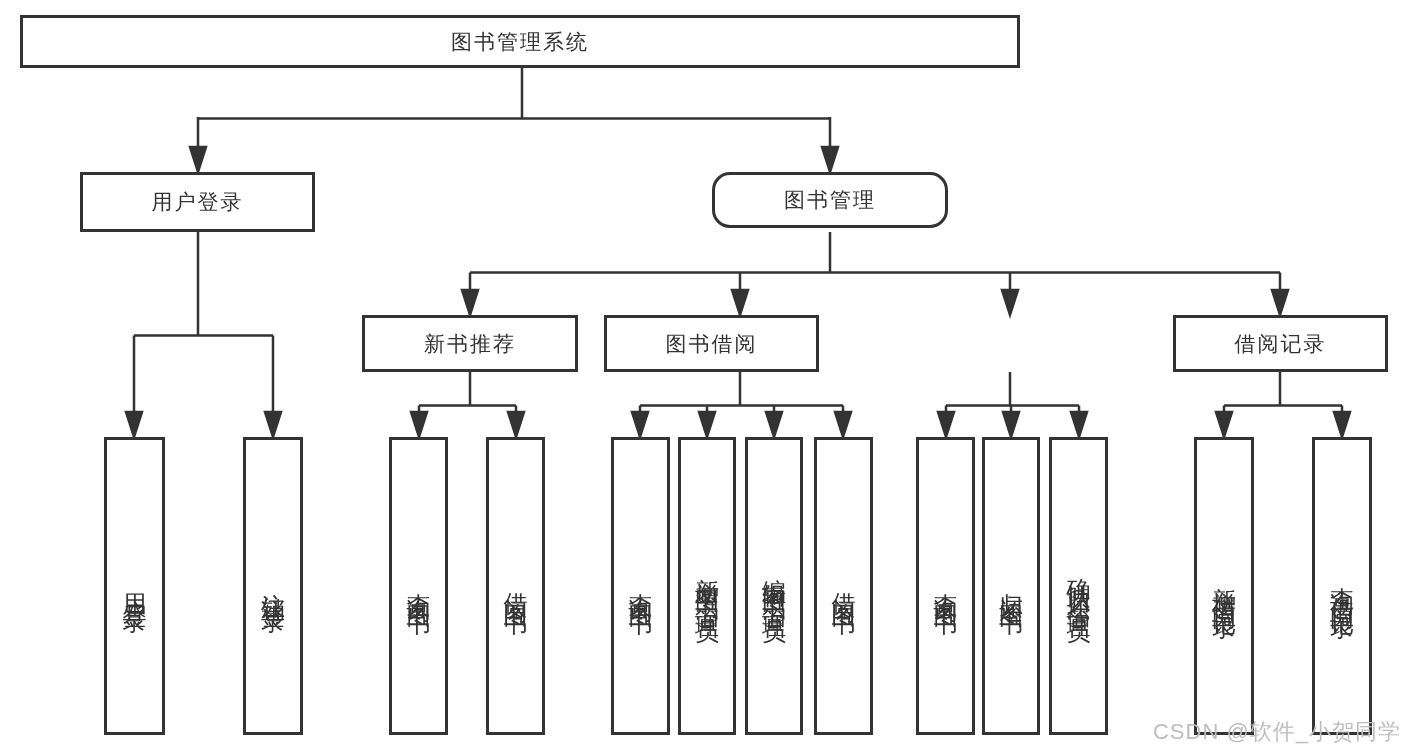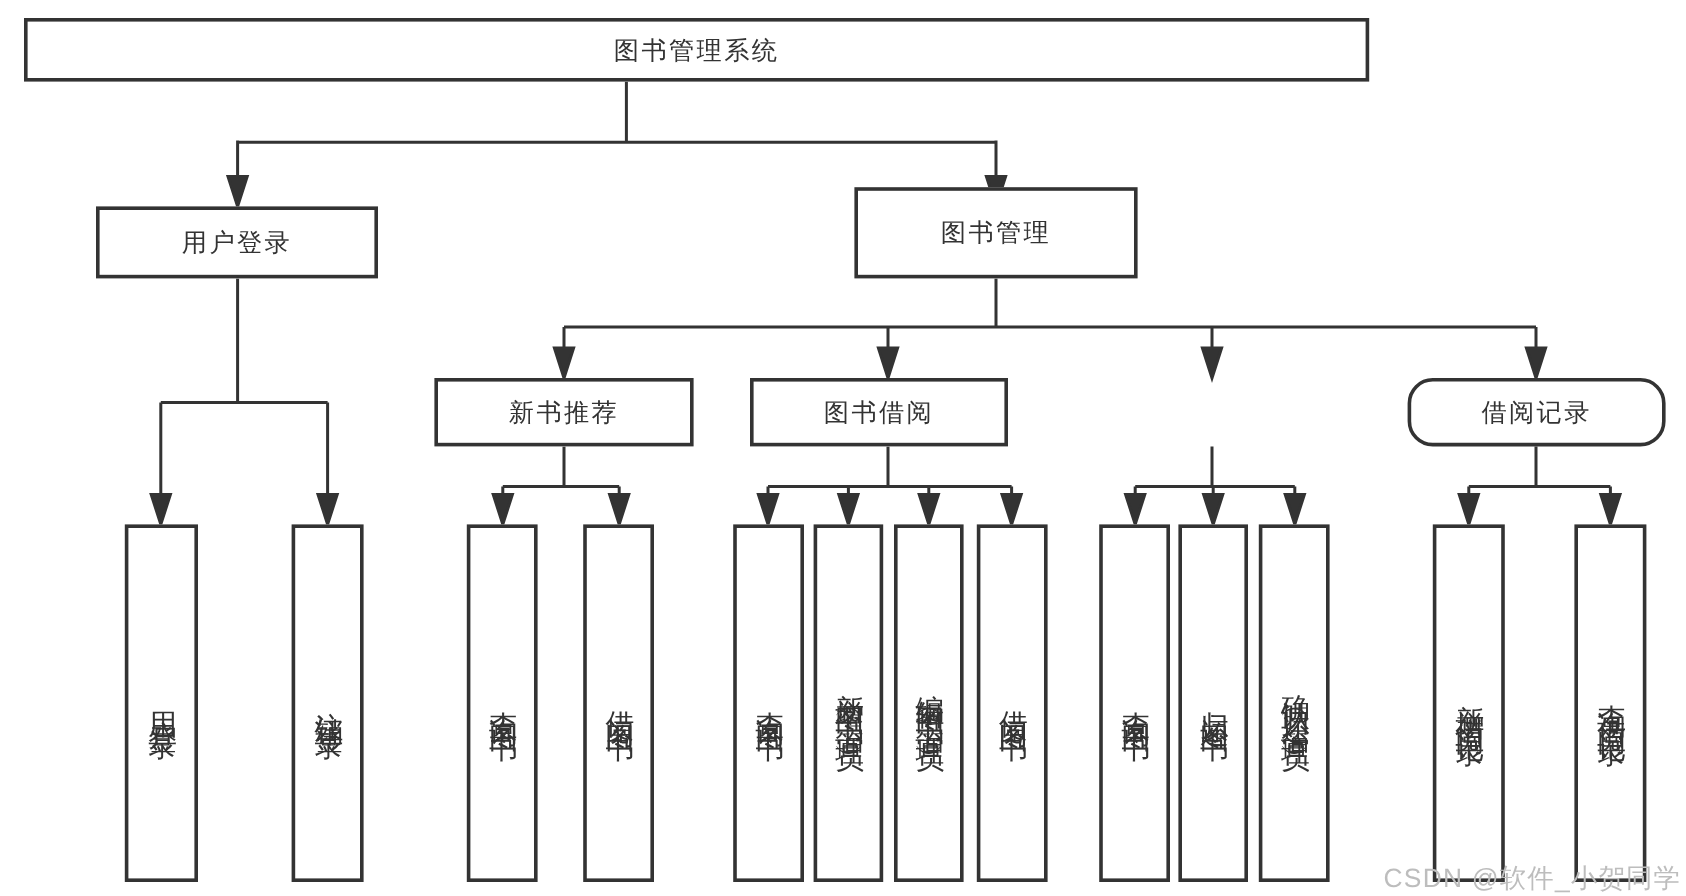--- a/index.html
+++ b/index.html
@@ -35,30 +35,30 @@
   }
   .vlabel{
     writing-mode:vertical-lr;
     text-orientation:mixed;
     font-size:24px;
     letter-spacing:6px;
     color:var(--text);
     line-height:1;
   }
   
-  .n-root{left:20px;top:15px;width:1121px;height:53px;}
+  .n-root{left:20px;top:15px;width:1000px;height:53px;}
   
   .n-user-login{left:80px;top:172px;width:235px;height:60px;}
-  .n-book-mgmt{left:712px;top:156px;width:236px;height:76px;}
+  .n-book-mgmt{left:712px;top:172px;width:236px;height:56px;border-radius:18px;}
   
   .lvl3{top:315px;height:57px;width:215px;font-family:Liberation Serif, serif;}
   .n-new-book{left:362px;width:216px;}
-  .n-borrow{left:625px;}
+  .n-borrow{left:604px;}
   .n-current{left:903px;}
-  .n-record{left:1173px;border-radius:21px;}
+  .n-record{left:1173px;}
   
   .leaf{top:437px;height:298px;}
   .n-g1a{left:104px;width:61px;}
   .n-g1b{left:243px;width:60px;}
   .n-g2a{left:389px;width:59px;}
   .n-g2b{left:486px;width:59px;}
   .n-g3a{left:611px;width:59px;}
   .n-g3b{left:678px;width:58px;}
   .n-g3c{left:745px;width:58px;}
   .n-g3d{left:814px;width:59px;}

